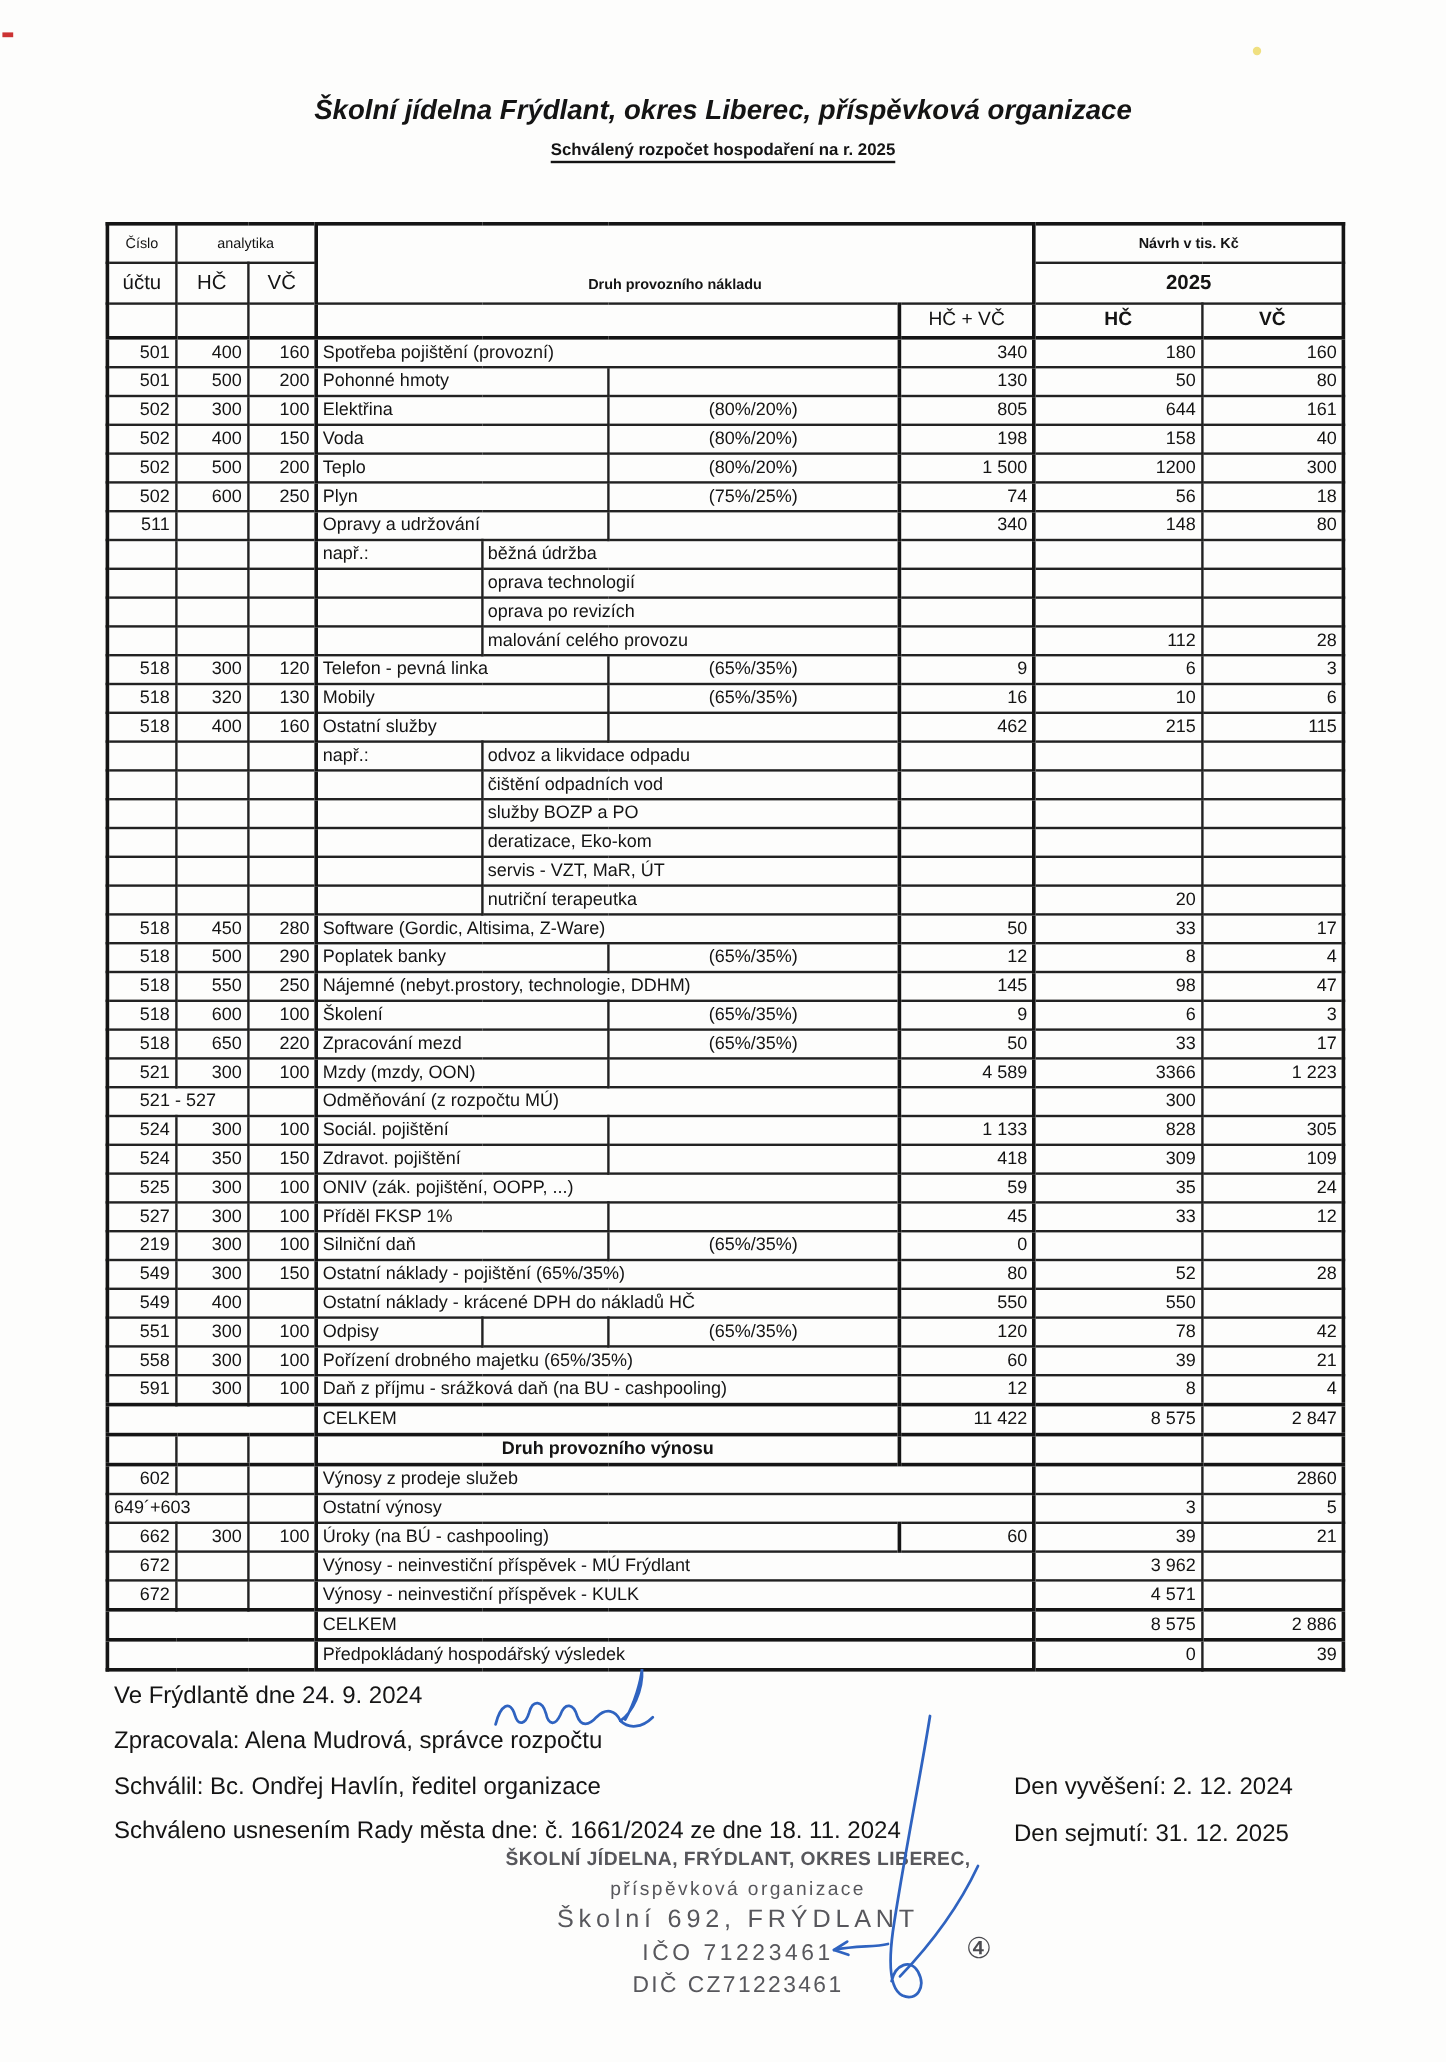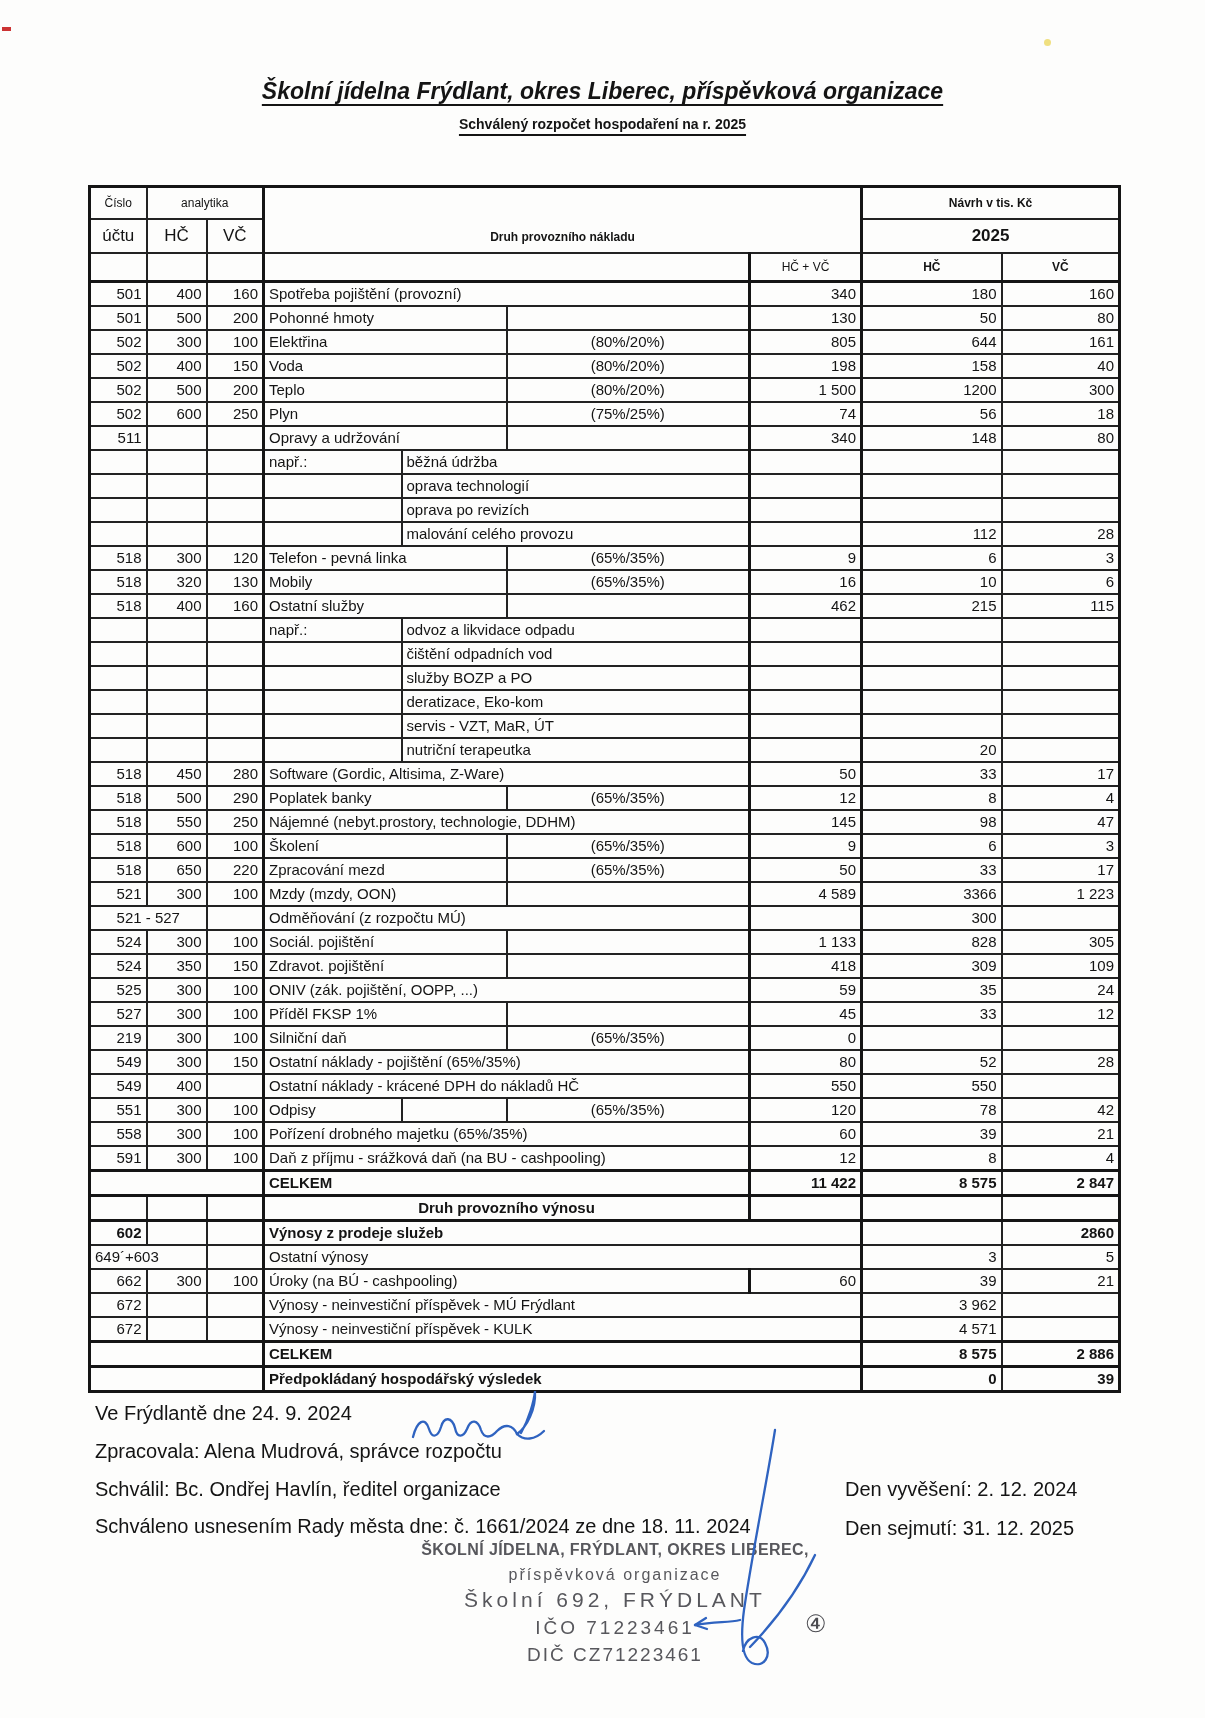--- a/index.html
+++ b/index.html
@@ -1,39 +1,39 @@
 <!DOCTYPE html>
 <html><head>
 <meta charset="utf-8">
 <style>
   html,body{margin:0;padding:0;background:#e9e9e9;}
   .page{position:relative;width:1205px;height:1718px;background:var(--paper,#fdfdfc);
         font-family:"Liberation Sans",sans-serif;color:var(--txt,#141414);overflow:hidden;margin:0 auto;}
 
   
   .titles{position:absolute;top:78px;left:0;width:100%;text-align:center;}
-  .t1{font-size:23px;font-weight:bold;font-style:italic;text-decoration:underline;
+  .t1{font-size:23px;font-weight:bold;font-style:italic;
       text-underline-offset:5px;text-decoration-thickness:2px;}
   .t2{font-size:14px;font-weight:bold;text-decoration:underline;margin-top:11px;
       text-underline-offset:5px;text-decoration-thickness:2px;}
 
   
   table{position:absolute;left:88px;top:185px;width:1030px;border-collapse:collapse;
         table-layout:fixed;font-size:15px;border:3px solid #151515;}
   td{border:2px solid #222;height:22px;padding:0 4px;overflow:hidden;white-space:nowrap;
      line-height:1.05;vertical-align:middle;}
   td.n{text-align:right;}
   td.d{text-align:left;}
   td.c{text-align:center;}
   .b{font-weight:bold;}
   td.vL{border-left:3px solid #151515;}
-  tr.tt td{border-top:3px solid #151515;font-weight:bold;}
+  tr.tt td{border-top:3px solid #151515;}
   tr.hA td{height:30px;font-size:12px;}
   tr.hB td{height:32px;font-size:17px;}
-  tr.hC td{height:26px;font-size:12px;border-bottom:3px solid #151515;}
+  tr.hC td{height:26px;font-size:16px;border-bottom:3px solid #151515;}
 
   
   .fline{position:absolute;font-size:20px;white-space:nowrap;}
 
   
   .stamp{position:absolute;left:400px;top:1541px;width:430px;text-align:center;
          color:var(--stamp,#4b4b50);opacity:.93;}
   .s1{font-size:16px;font-weight:bold;letter-spacing:.4px;}
   .s2{font-size:16px;letter-spacing:2px;margin-top:7px;}
   .s3{font-size:21px;letter-spacing:4px;margin-top:4px;}

